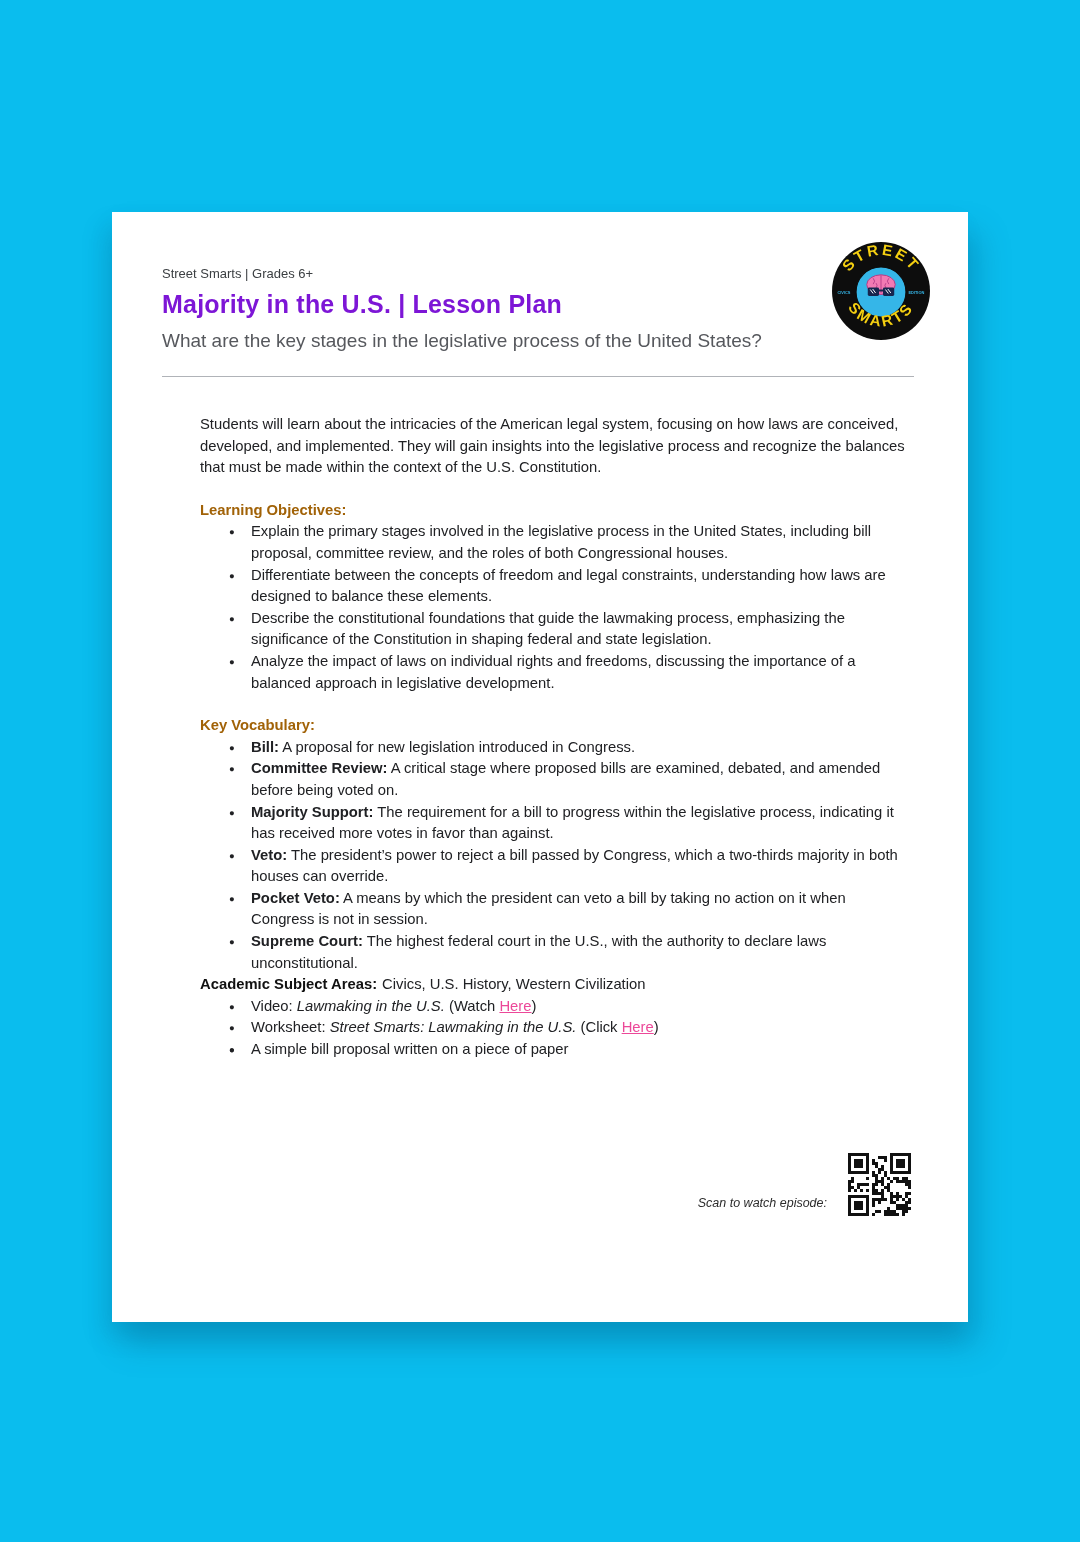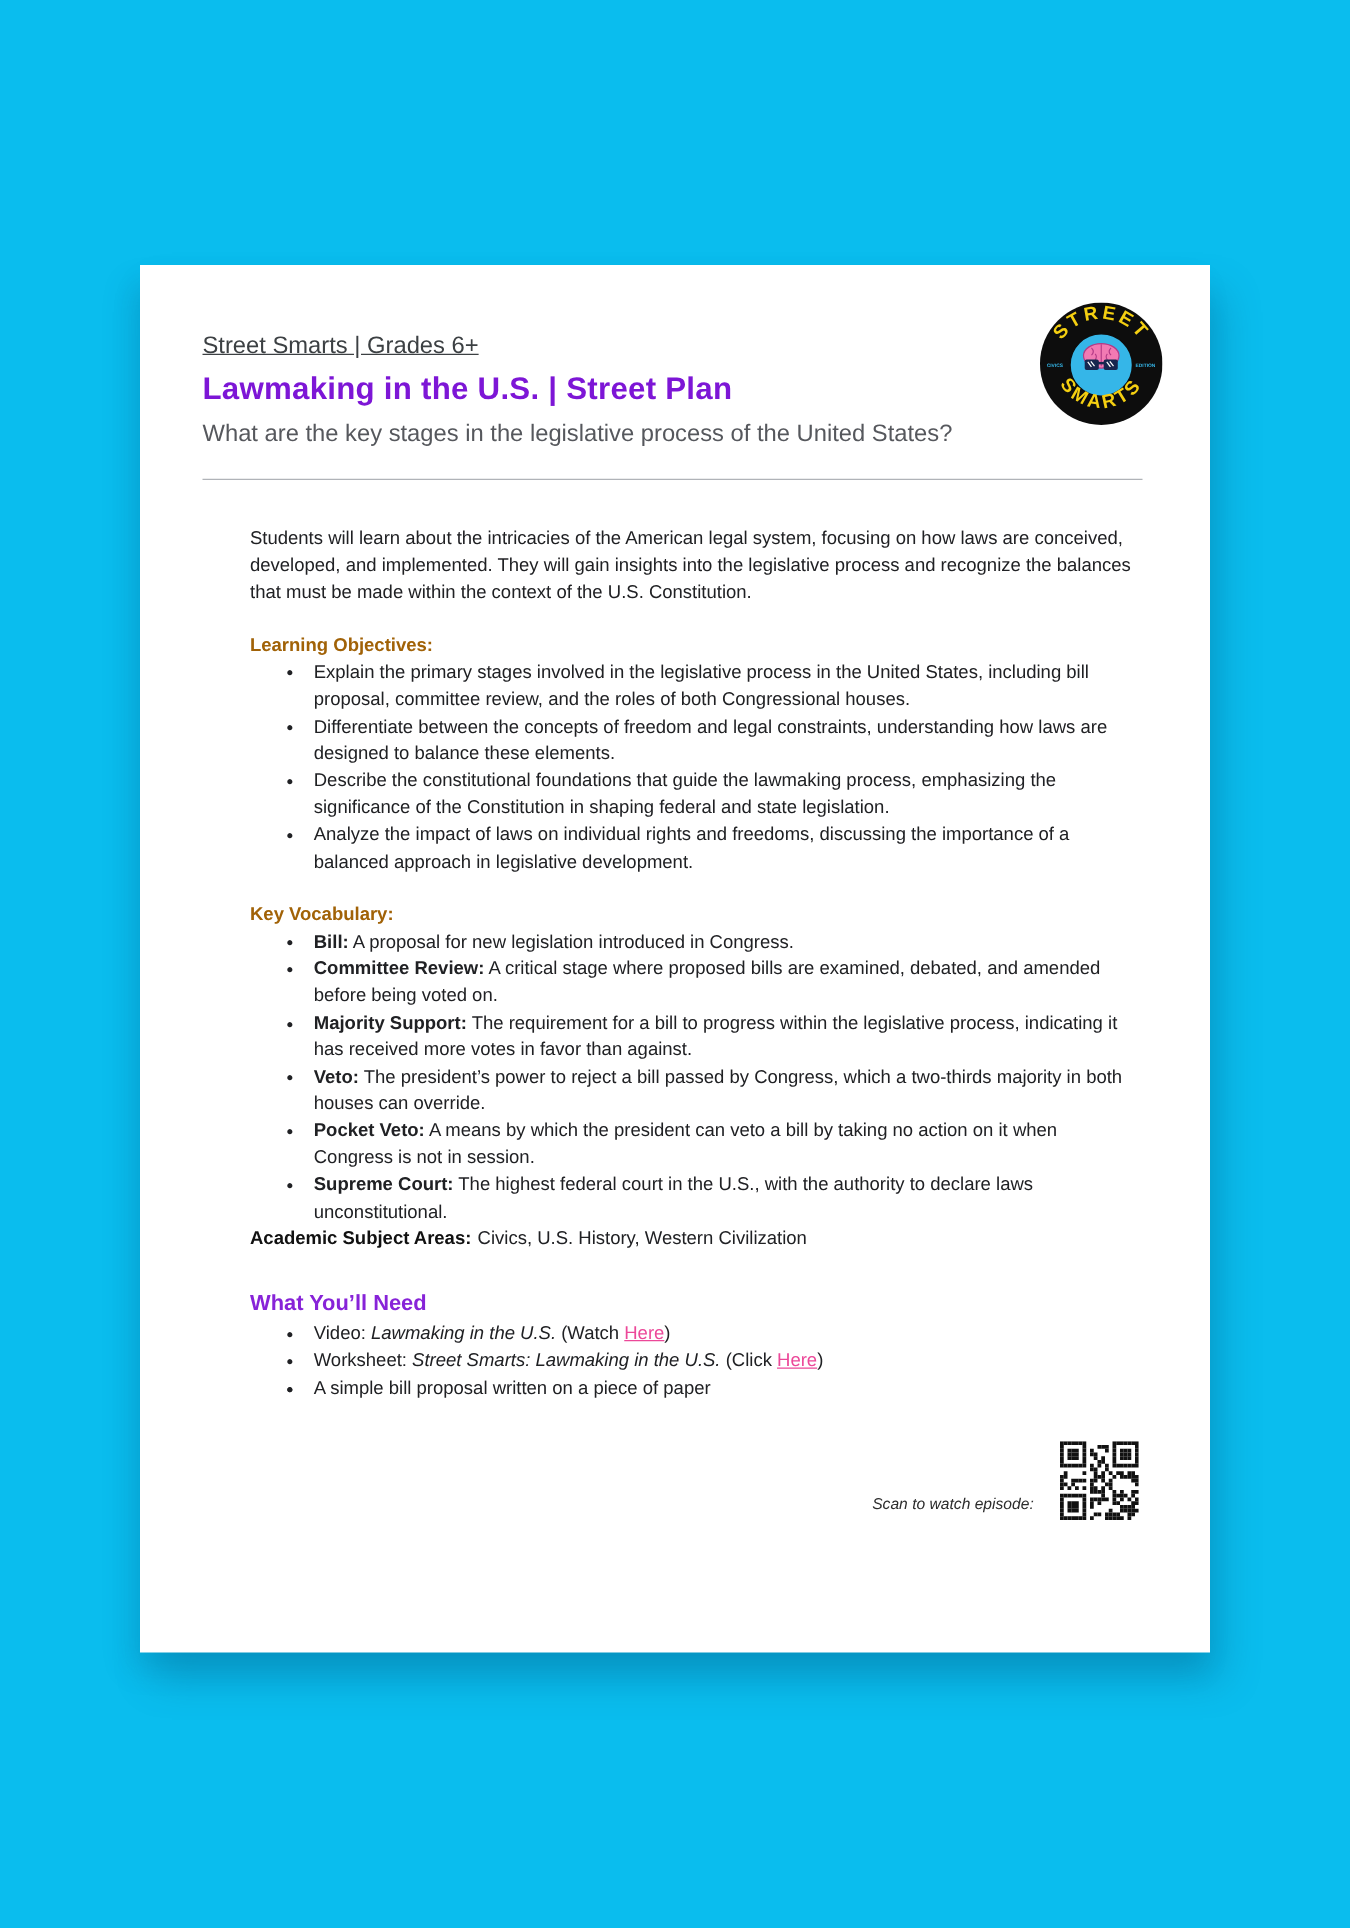--- a/index.html
+++ b/index.html
@@ -11,21 +11,21 @@
     overflow:hidden;
   }
   .card {
     position:absolute; left:112px; top:212px;
     width:856px; height:1110px;
     background:#ffffff;
     box-shadow: 10px 22px 30px rgba(0,90,130,.30), -8px 14px 22px rgba(0,90,130,.16);
   }
   
   .header { position:relative; padding:54px 55px 0 50px; }
-  .eyebrow { font-size:19px; color:#3c4043;text-decoration:underline; }
+  .eyebrow { font-size:13px; color:#3c4043; }
   .title {
     margin-top:9px;
     font-size:25px; font-weight:bold; color:#7d16d6; letter-spacing:.2px;
   }
   .subtitle { margin-top:11px; font-size:19px; color:#56585d; }
   .divider { border:none; border-top:1px solid #b0b3b8; margin:24px 54px 0 50px; }
 
   
   .logo-wrap { position:absolute; top:30px; right:38px; width:98px; height:98px; }
   .logo-wrap svg { width:100%; height:100%; display:block; }
@@ -65,21 +65,21 @@
   .qr { width:63px; height:63px; }
   .qr svg { width:100%; height:100%; display:block; fill:#111; }
 </style>
 </head>
 <body>
 
 <div class="card">
 
   <div class="header">
     <div class="eyebrow">Street Smarts | Grades 6+</div>
-    <div class="title">Lawmaking in the U.S. | Street Plan</div>
+    <div class="title">Majority in the U.S. | Lesson Plan</div>
     <div class="subtitle">What are the key stages in the legislative process of the United States?</div>
 
     <div class="logo-wrap">
       <svg viewBox="0 0 100 100">
         <circle cx="50" cy="50" r="50" fill="#0d0d0d"></circle>
         <circle cx="50" cy="51" r="25.5" fill="#35b6e8" stroke="#0d0d0d" stroke-width="1.2"></circle>
 
         <g>
           <ellipse cx="50" cy="43.5" rx="14.5" ry="10" fill="#f27ab3" stroke="#b23a86" stroke-width="1"></ellipse>
           <path d="M50,34 v18" stroke="#b23a86" stroke-width="0.9" fill="none"></path>
@@ -126,21 +126,20 @@
       <li><span class="dot">●</span><span><b>Committee Review:</b> <span>A critical stage where proposed bills are examined, debated, and amended before being voted on.</span></span></li>
       <li><span class="dot">●</span><span><b>Majority Support:</b> <span>The requirement for a bill to progress within the legislative process, indicating it has received more votes in favor than against.</span></span></li>
       <li><span class="dot">●</span><span><b>Veto:</b> <span>The president’s power to reject a bill passed by Congress, which a two-thirds majority in both houses can override.</span></span></li>
       <li><span class="dot">●</span><span><b>Pocket Veto:</b> <span>A means by which the president can veto a bill by taking no action on it when Congress is not in session.</span></span></li>
       <li><span class="dot">●</span><span><b>Supreme Court:</b> <span>The highest federal court in the U.S., with the authority to declare laws unconstitutional.</span></span></li>
     </ul>
 
 
     <p class="subjects"><b>Academic Subject Areas:</b><span class="val">Civics, U.S. History, Western Civilization</span></p>
 
-    <div class="need-heading">What You’ll Need</div>
     <ul>
       <li><span class="dot">●</span><span><span>Video: </span><i>Lawmaking in the U.S.</i><span> (Watch </span><a class="doclink">Here</a><span>)</span></span></li>
       <li><span class="dot">●</span><span><span>Worksheet: </span><i>Street Smarts: Lawmaking in the U.S.</i><span> (Click </span><a class="doclink">Here</a><span>)</span></span></li>
       <li><span class="dot">●</span></li>
       <li><span class="dot">●</span><span>A simple bill proposal written on a piece of paper</span></li>
     </ul>
 
   </div>
 
   <div class="scan-row">

